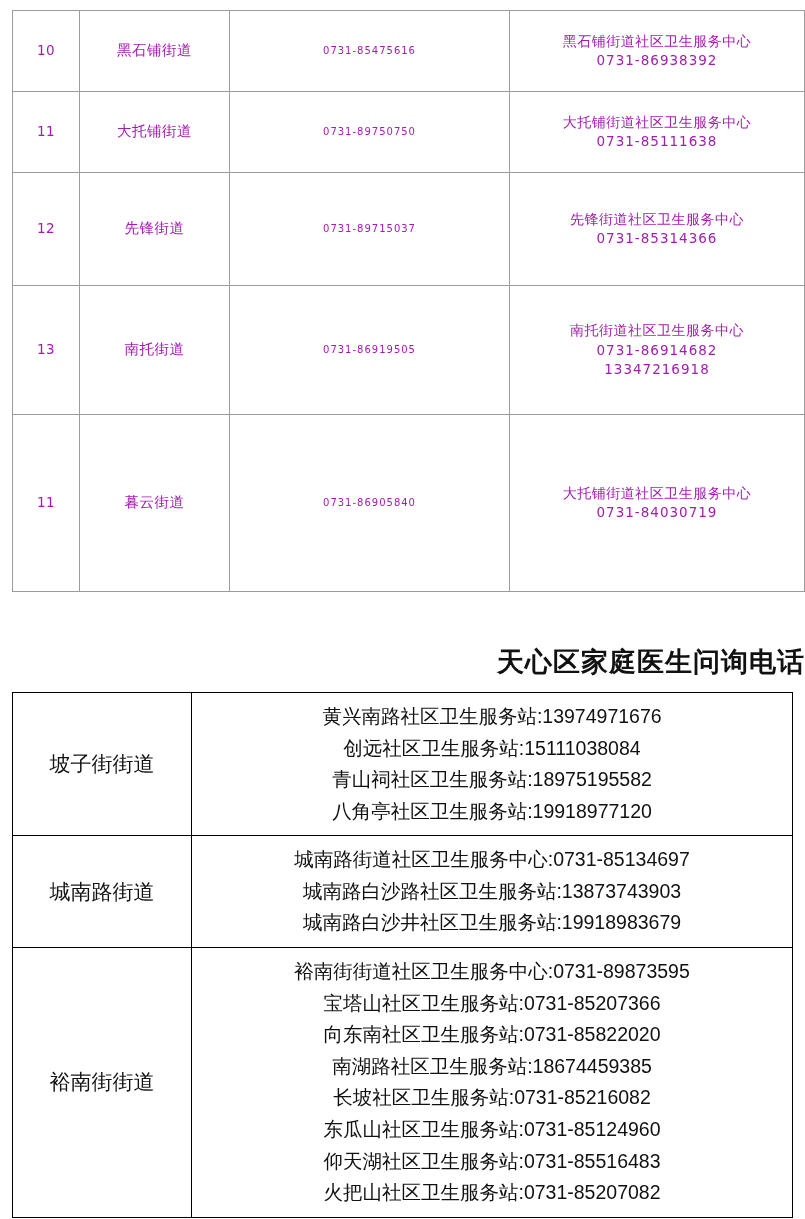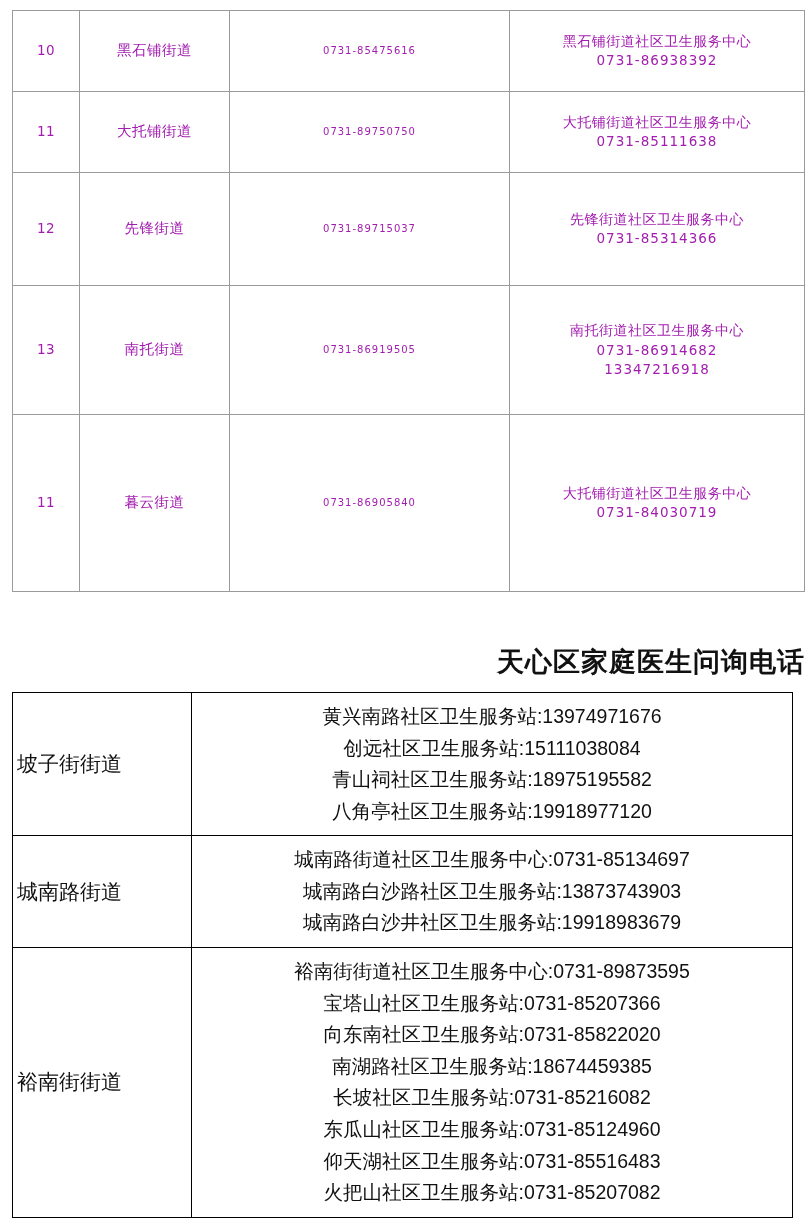--- a/index.html
+++ b/index.html
@@ -69,20 +69,21 @@
     border-collapse: collapse;
     table-layout: fixed;
   }
   table.clean td {
     border: 1px solid #000000;
     vertical-align: middle;
     padding: 8px 4px;
   }
   table.clean td.name {
     width: 170px;
+    text-align: center;
     font-size: 21px;
     font-family: "DejaVu Sans", sans-serif;
   }
   table.clean td.list {
     text-align: center;
     font-size: 19.5px;
     line-height: 1.62;
     font-family: Liberation Sans, sans-serif;
   }
   .entry { display: block; }

